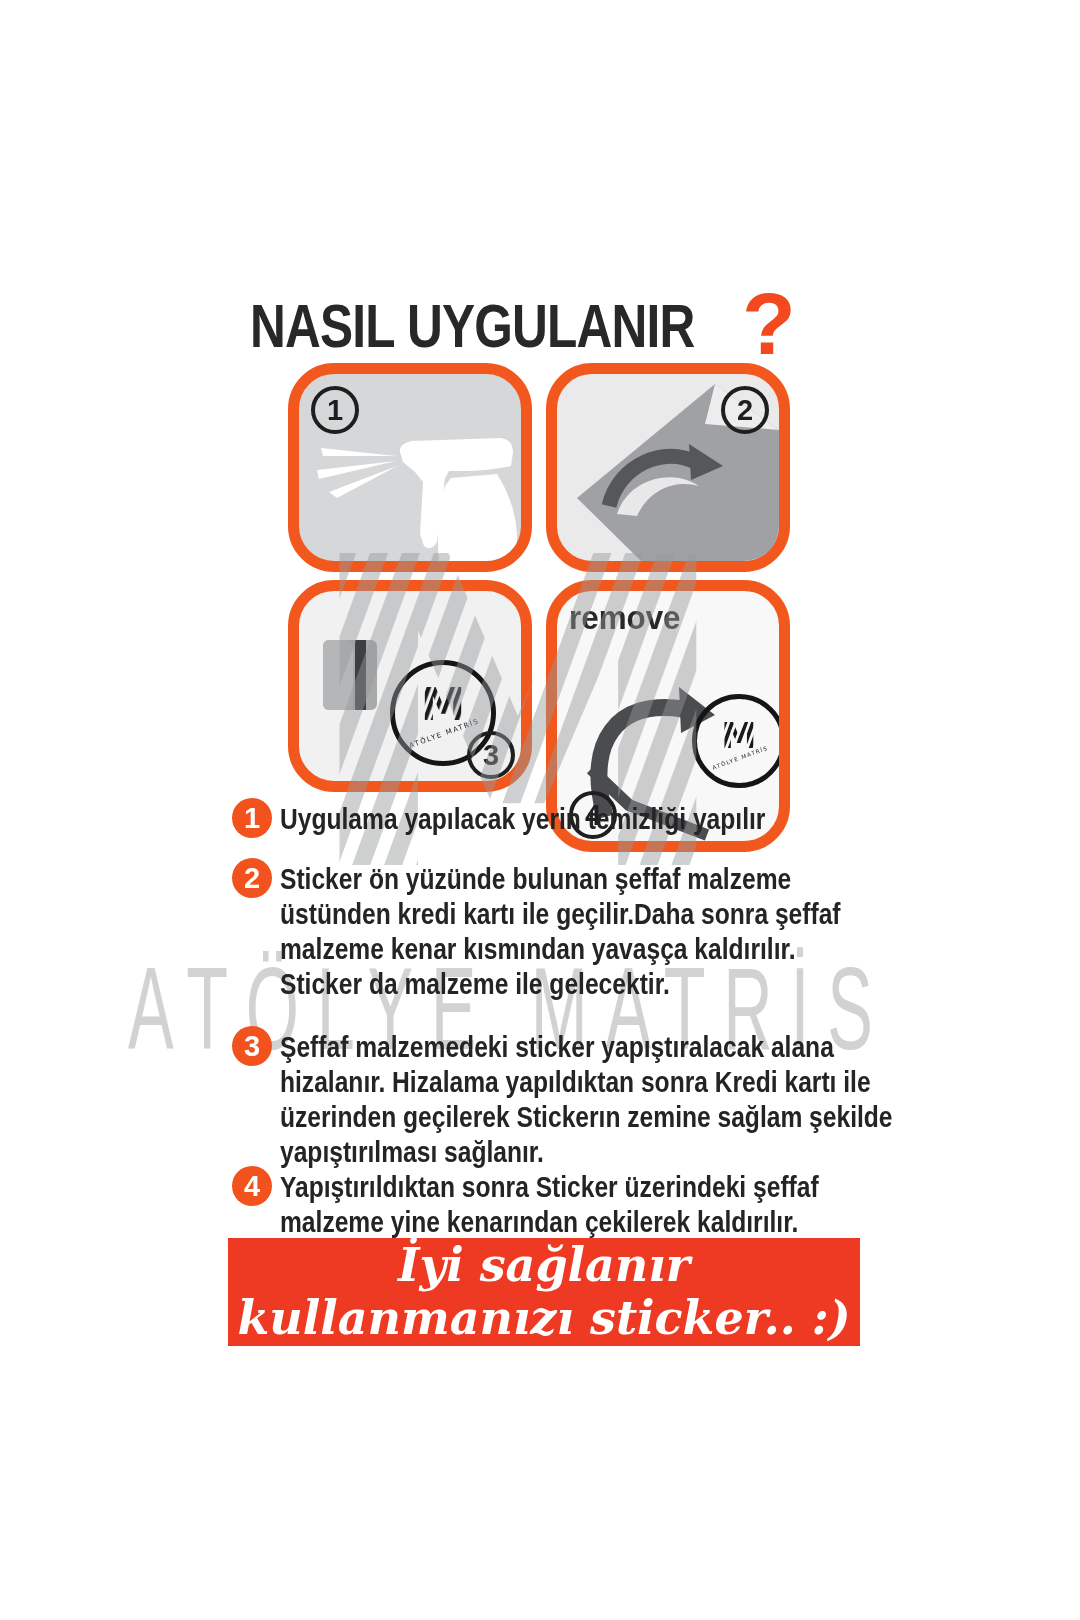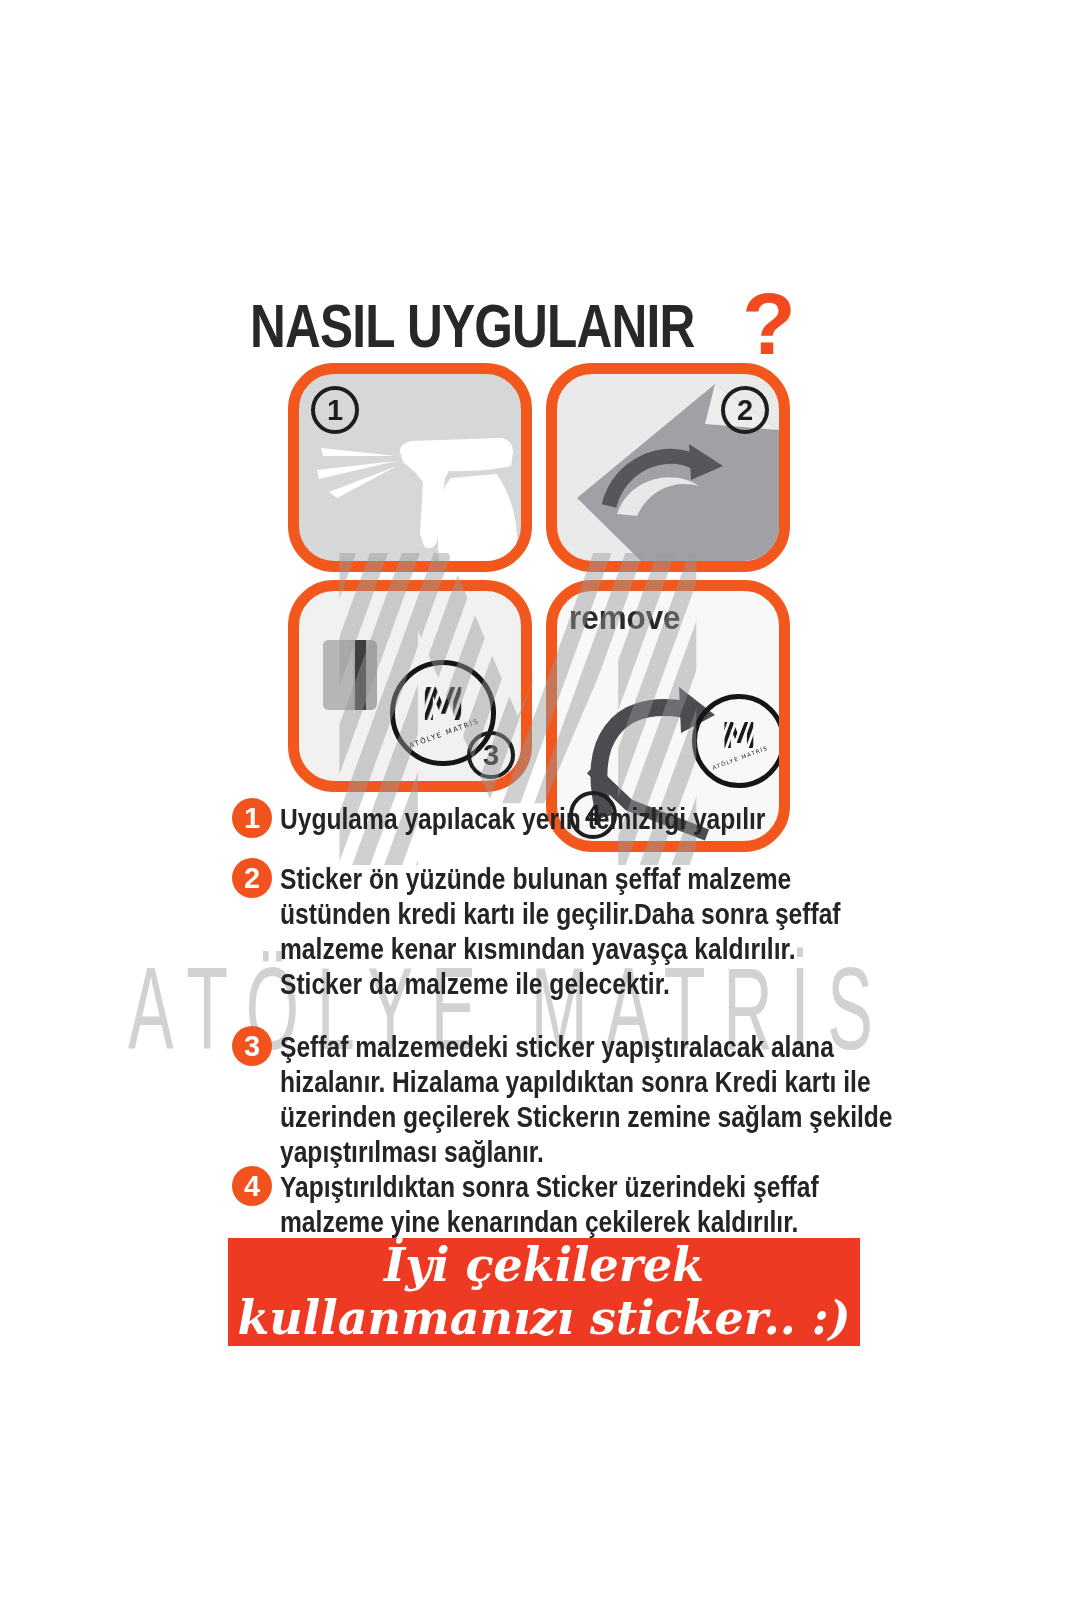--- a/index.html
+++ b/index.html
@@ -179,15 +179,15 @@
 
 <div class="step" id="s4">
   <div class="step-num">4</div>
   <div class="step-lines">
     <div>Yapıştırıldıktan sonra Sticker üzerindeki şeffaf</div>
     <div>malzeme yine kenarından çekilerek kaldırılır.</div>
   </div>
 </div>
 
 <div class="banner">
-  <div class="l1">İyi çekilerek</div>
+  <div class="l1">İyi sağlanır</div>
   <div class="l2">kullanmanızı sticker.. :)</div>
 </div>
 
 </body></html>

